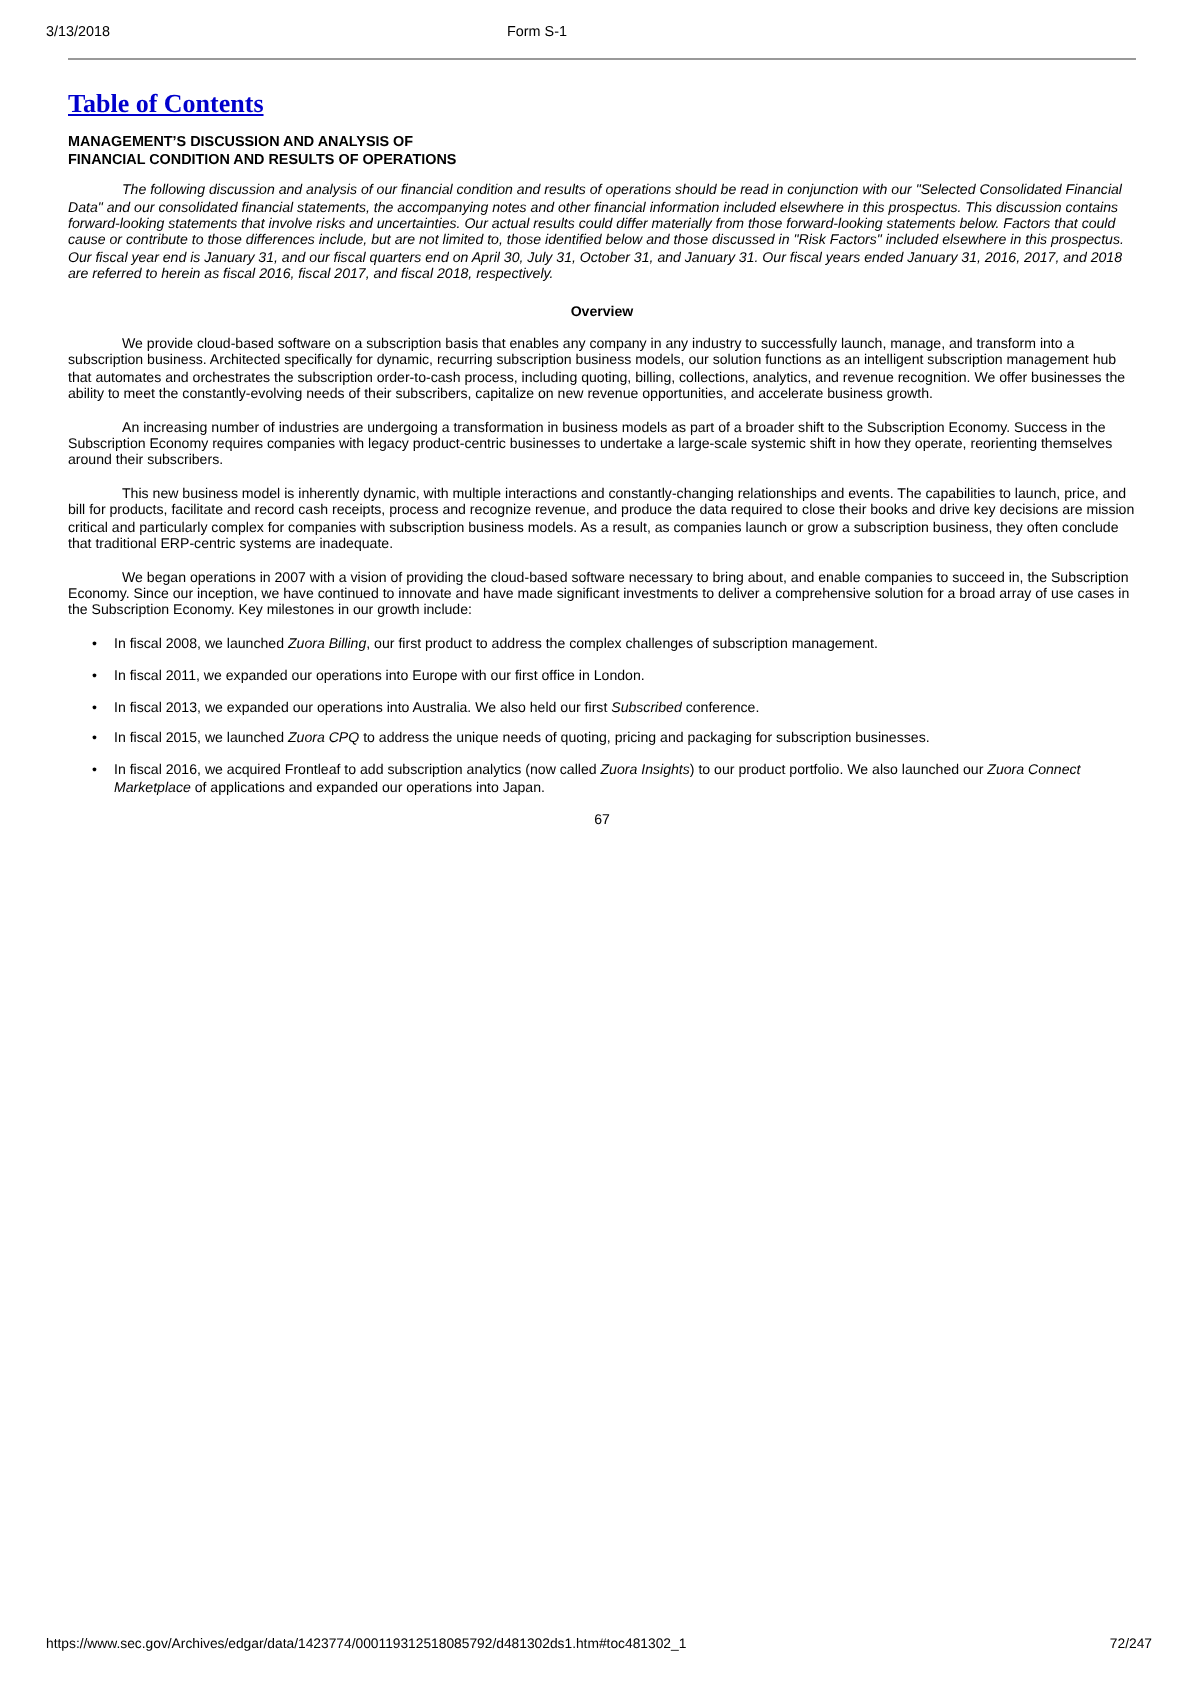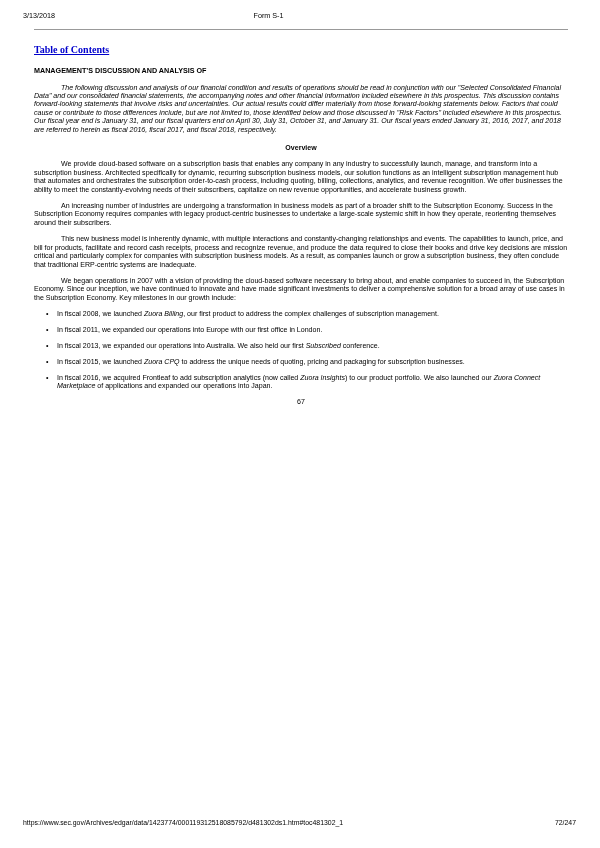--- a/index.html
+++ b/index.html
@@ -1,20 +1,20 @@
 <!DOCTYPE html>
 <html><head>
 <meta charset="utf-8">
 <style>
   html, body { margin: 0; padding: 0; background: #ffffff; }
   body { width: 600px; height: 848px; position: relative; overflow: hidden; font-family: "Liberation Sans", sans-serif; color: #000; }
   .hdr-date { position: absolute; left: 23px; top: 11px; font-size: 7.2px; }
   .hdr-title { position: absolute; left: 0; width: 537px; top: 11px; text-align: center; font-size: 7.2px; }
   .hdr-rule { position: absolute; left: 34px; width: 534px; top: 29px; height: 0; border-top: 1px solid #999; }
-  .toc-link { position: absolute; left: 34px; top: 44px; font-family: "Liberation Serif", serif; font-weight: bold; font-size: 10px; color: #0000cc; text-decoration: underline; cursor: pointer; }
+  .toc-link { position: absolute; left: 34px; top: 44px; font-family: "Liberation Serif", serif; font-weight: bold; font-size: 13px; color: #0000cc; text-decoration: underline; cursor: pointer; }
   .content { position: absolute; left: 34px; width: 534px; top: 67px; font-size: 7.05px; line-height: 8.4px; }
   .main-title { text-align: left; font-weight: bold; font-size: 7.2px; line-height: 8.6px; margin: 0 0 8px 0; }
   .intro { font-style: italic; margin: 0 0 10px 0; text-indent: 27px; text-align: left; }
   .section-title { text-align: center; font-weight: bold; margin: 0 0 8px 0; }
   p.body { margin: 0 0 8px 0; text-indent: 27px; }
   ul.milestones { list-style: none; margin: 0; padding: 0; }
   ul.milestones li { position: relative; padding-left: 23px; margin: 0 0 7.5px 0; }
   ul.milestones li .bullet { position: absolute; left: 23px; margin-left: -11px; top: 0; }
   ul.milestones li .txt { display: block; padding-left: 0; }
   .page-num { text-align: center; margin-top: 4px; }
@@ -26,20 +26,21 @@
 
 <div class="hdr-date">3/13/2018</div>
 <div class="hdr-title">Form S-1</div>
 <div class="hdr-rule"></div>
 
 <a class="toc-link">Table of Contents</a>
 
 <div class="content">
   <div class="main-title">
     <div>MANAGEMENT’S DISCUSSION AND ANALYSIS OF</div>
+    <div>FINANCIAL CONDITION AND RESULTS OF OPERATIONS</div>
   </div>
 
   <p class="intro">The following discussion and analysis of our financial condition and results of operations should be read in conjunction with our "Selected Consolidated Financial Data" and our consolidated financial statements, the accompanying notes and other financial information included elsewhere in this prospectus. This discussion contains forward-looking statements that involve risks and uncertainties. Our actual results could differ materially from those forward-looking statements below. Factors that could cause or contribute to those differences include, but are not limited to, those identified below and those discussed in "Risk Factors" included elsewhere in this prospectus. Our fiscal year end is January 31, and our fiscal quarters end on April 30, July 31, October 31, and January 31. Our fiscal years ended January 31, 2016, 2017, and 2018 are referred to herein as fiscal 2016, fiscal 2017, and fiscal 2018, respectively.</p>
 
   <div class="section-title">Overview</div>
 
   <p class="body">We provide cloud-based software on a subscription basis that enables any company in any industry to successfully launch, manage, and transform into a subscription business. Architected specifically for dynamic, recurring subscription business models, our solution functions as an intelligent subscription management hub that automates and orchestrates the subscription order-to-cash process, including quoting, billing, collections, analytics, and revenue recognition. We offer businesses the ability to meet the constantly-evolving needs of their subscribers, capitalize on new revenue opportunities, and accelerate business growth.</p>
   <p class="body">An increasing number of industries are undergoing a transformation in business models as part of a broader shift to the Subscription Economy. Success in the Subscription Economy requires companies with legacy product-centric businesses to undertake a large-scale systemic shift in how they operate, reorienting themselves around their subscribers.</p>
   <p class="body">This new business model is inherently dynamic, with multiple interactions and constantly-changing relationships and events. The capabilities to launch, price, and bill for products, facilitate and record cash receipts, process and recognize revenue, and produce the data required to close their books and drive key decisions are mission critical and particularly complex for companies with subscription business models. As a result, as companies launch or grow a subscription business, they often conclude that traditional ERP-centric systems are inadequate.</p>
   <p class="body">We began operations in 2007 with a vision of providing the cloud-based software necessary to bring about, and enable companies to succeed in, the Subscription Economy. Since our inception, we have continued to innovate and have made significant investments to deliver a comprehensive solution for a broad array of use cases in the Subscription Economy. Key milestones in our growth include:</p>

